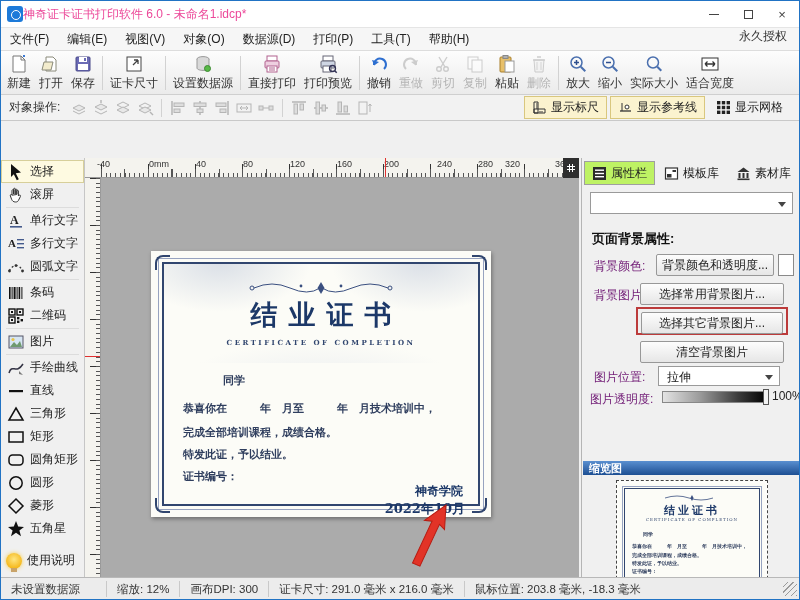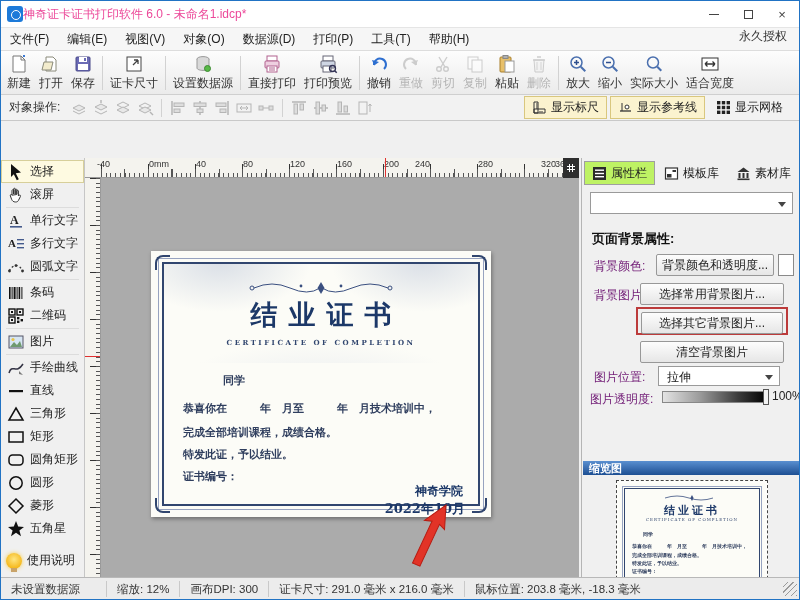--- a/index.html
+++ b/index.html
@@ -548,23 +548,23 @@
     </div>
 
     <div class="hruler">
       <span class="hlabel" style="left:12px">-40</span>
       <span class="hlabel" style="left:64px">0mm</span>
       <span class="hlabel" style="left:111px">40</span>
       <span class="hlabel" style="left:158px">80</span>
       <span class="hlabel" style="left:205px">120</span>
       <span class="hlabel" style="left:252px">160</span>
       <span class="hlabel" style="left:299px">200</span>
-      <span class="hlabel" style="left:330px">240</span>
+      <span class="hlabel" style="left:352px">240</span>
       <span class="hlabel" style="left:393px">280</span>
-      <span class="hlabel" style="left:456px">320</span>
+      <span class="hlabel" style="left:420px">320</span>
       <span class="hlabel" style="left:470px">360</span>
       <span class="hmarker"></span>
       <span class="rulergrid">
         <svg width="10" height="10" viewBox="0 0 10 10">
             <path d="M1 3.5h8M1 6.5h8M3.5 1v8M6.5 1v8" stroke="#fff" stroke-width="1"></path>
           </svg>
       </span>
     </div>
 
     <div class="vruler">

